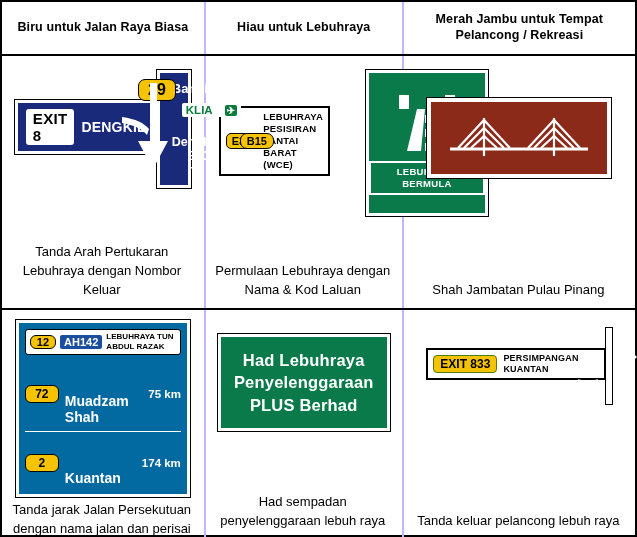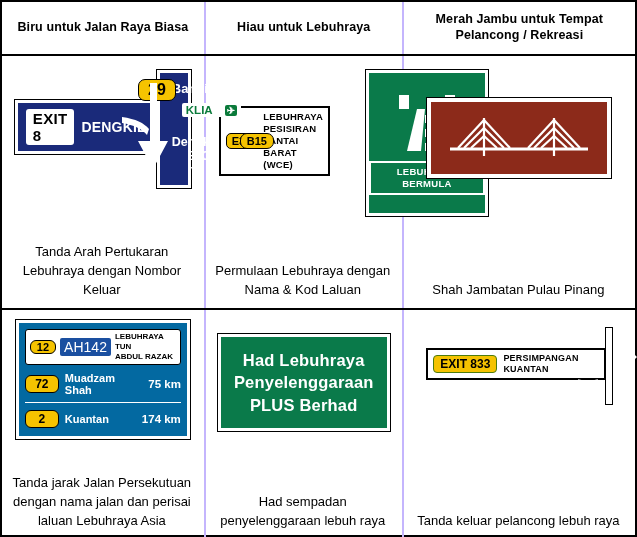--- a/index.html
+++ b/index.html
@@ -270,22 +270,22 @@
     background: #f5c300;
     border: 1px solid #000;
     border-radius: 6px;
     font-size: 11px;
     font-weight: bold;
     padding: 0 6px;
   }
   .s4-ah {
     background: #1a4fa0;
     color: #fff;
-    font-size: 14px;
-    font-weight: normal;
+    font-size: 11px;
+    font-weight: bold;
     padding: 1px 4px;
     border-radius: 2px;
   }
   .s4-headtext {
     font-size: 8px;
     font-weight: bold;
     line-height: 1.25;
   }
   .s4-line {
     display: flex;
@@ -299,23 +299,24 @@
     color: #000;
     border: 1px solid #000;
     border-radius: 6px;
     font-size: 12px;
     font-weight: bold;
     padding: 1px 7px;
     min-width: 18px;
     text-align: center;
   }
   .s4-place {
-    font-size: 11px;
+    font-size: 14px;
     font-weight: bold;
     flex: 1;
+    margin-top: 31px;
   }
   .s4-km {
     font-size: 11.5px;
     font-weight: bold;
   }
   .s4-rule {
     border-top: 1px solid #ffffff;
     margin-top: 6px;
   }
 

